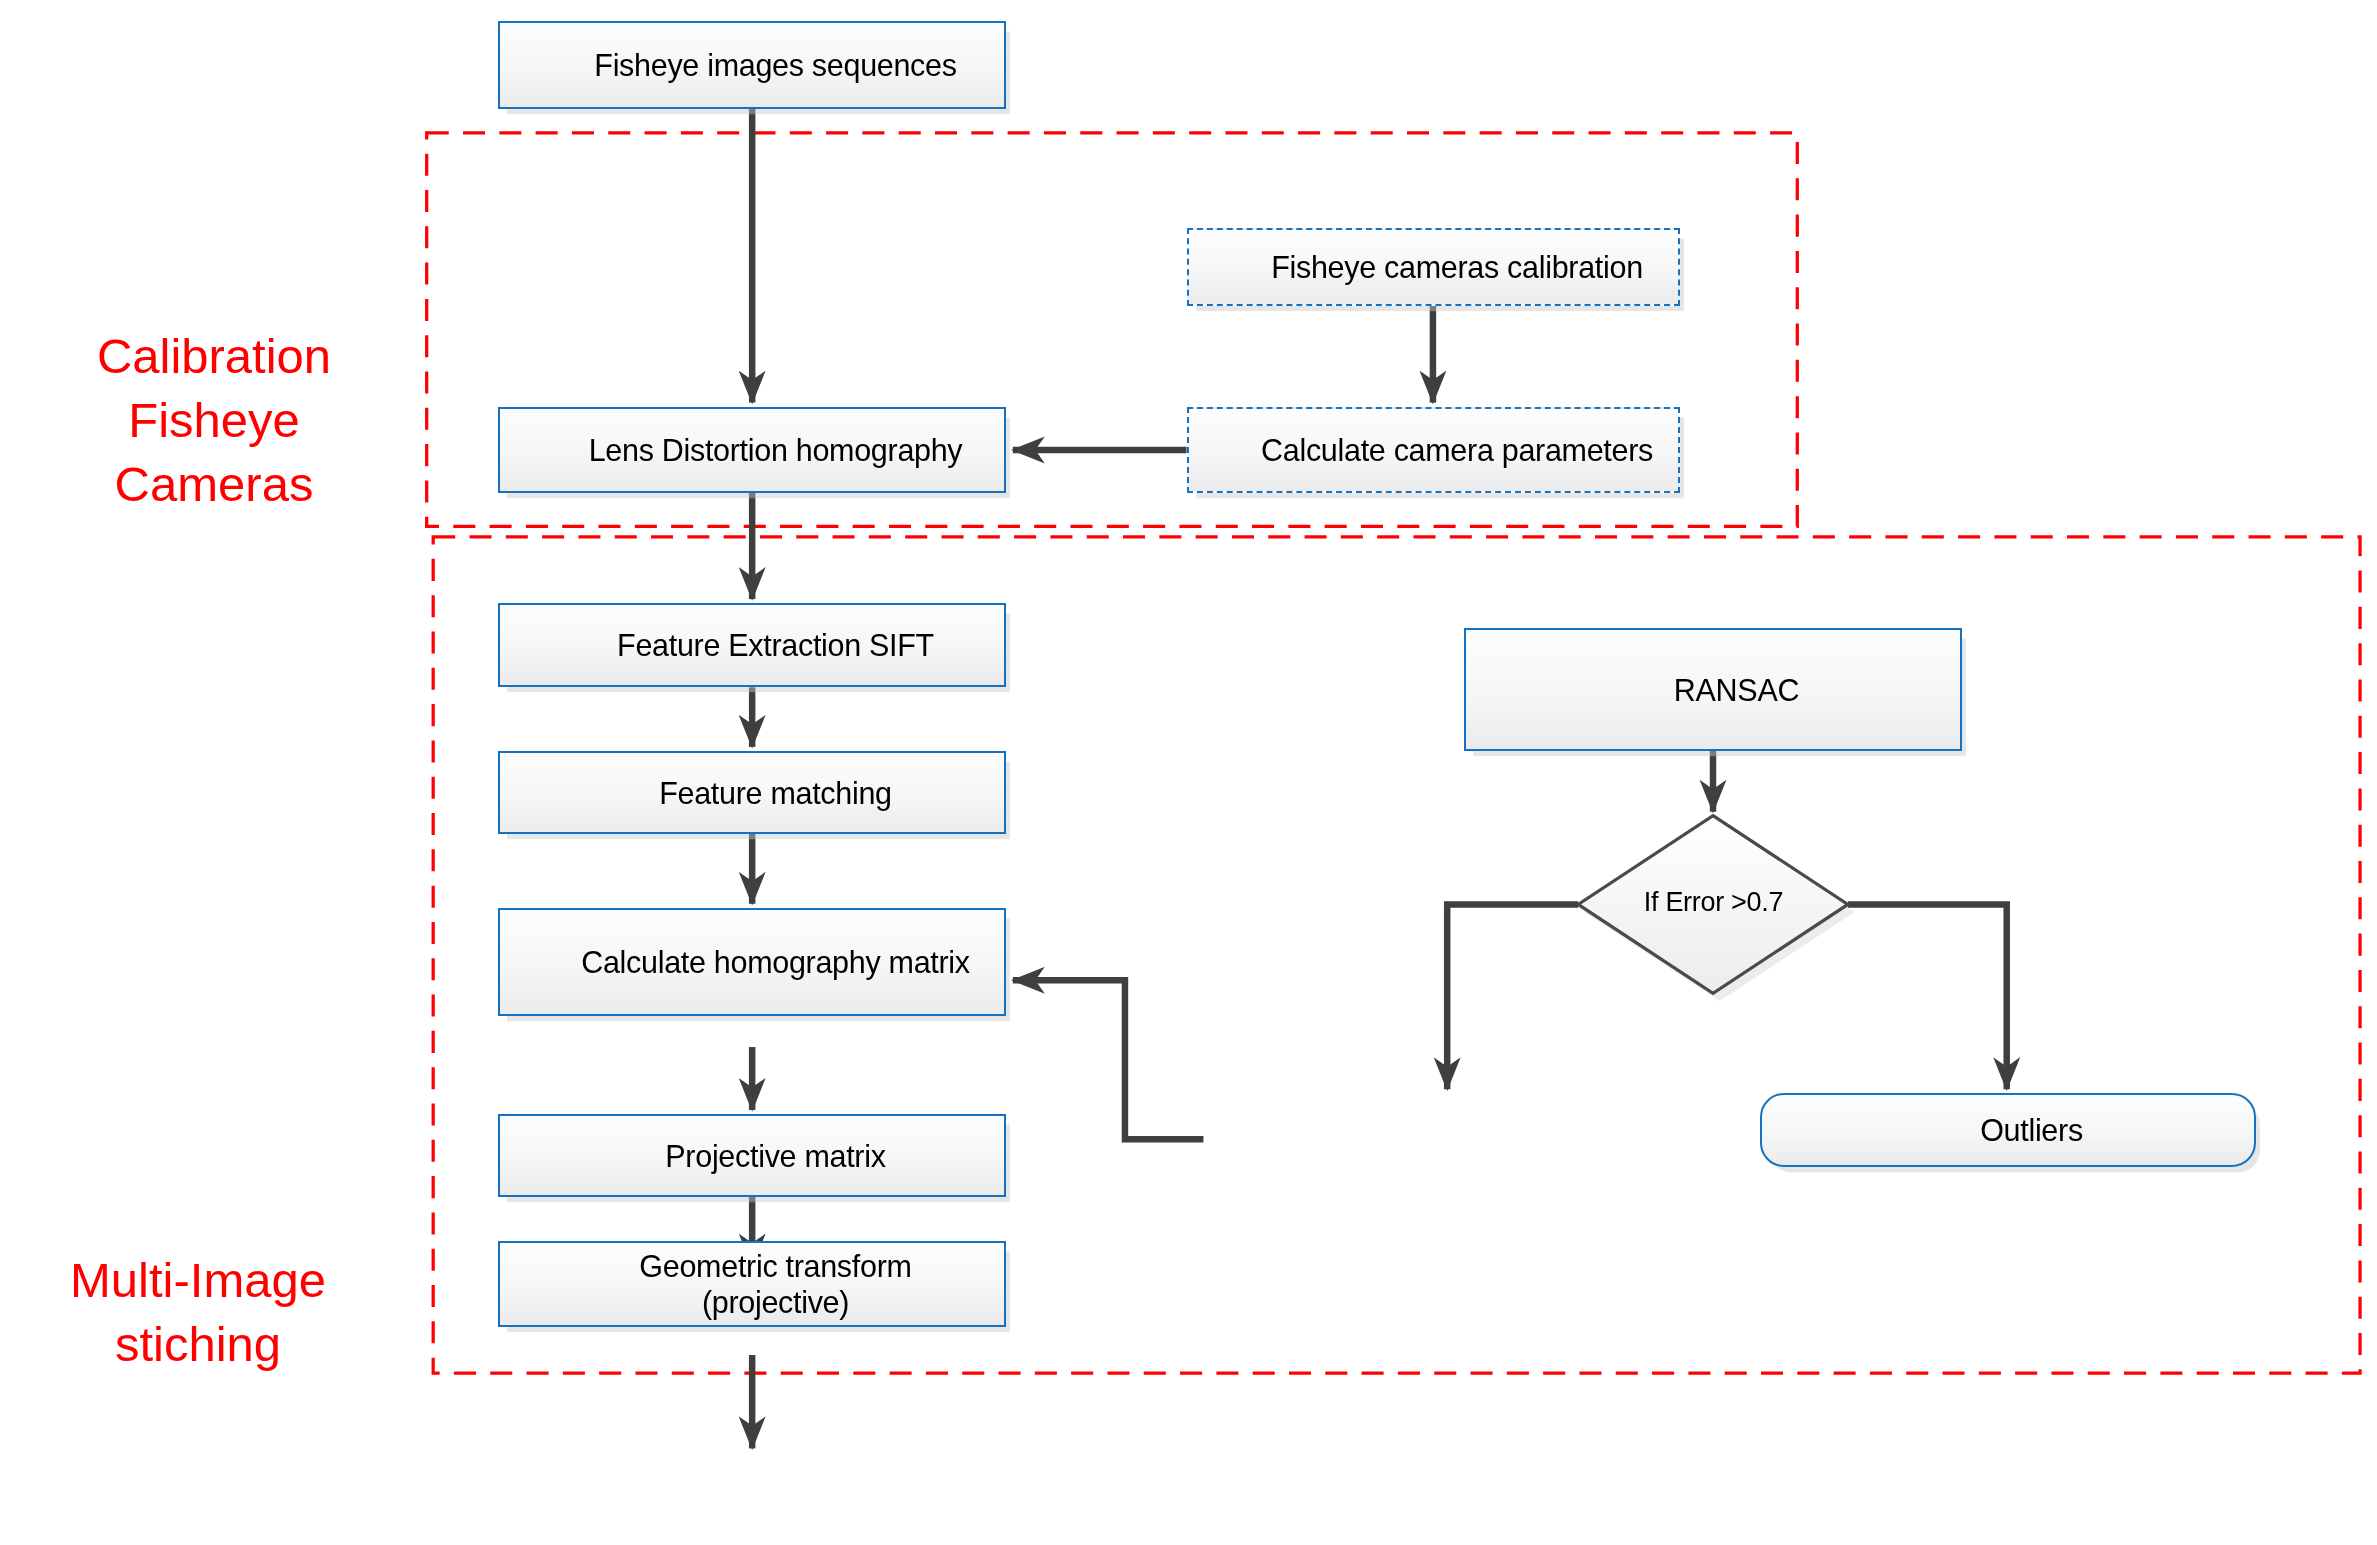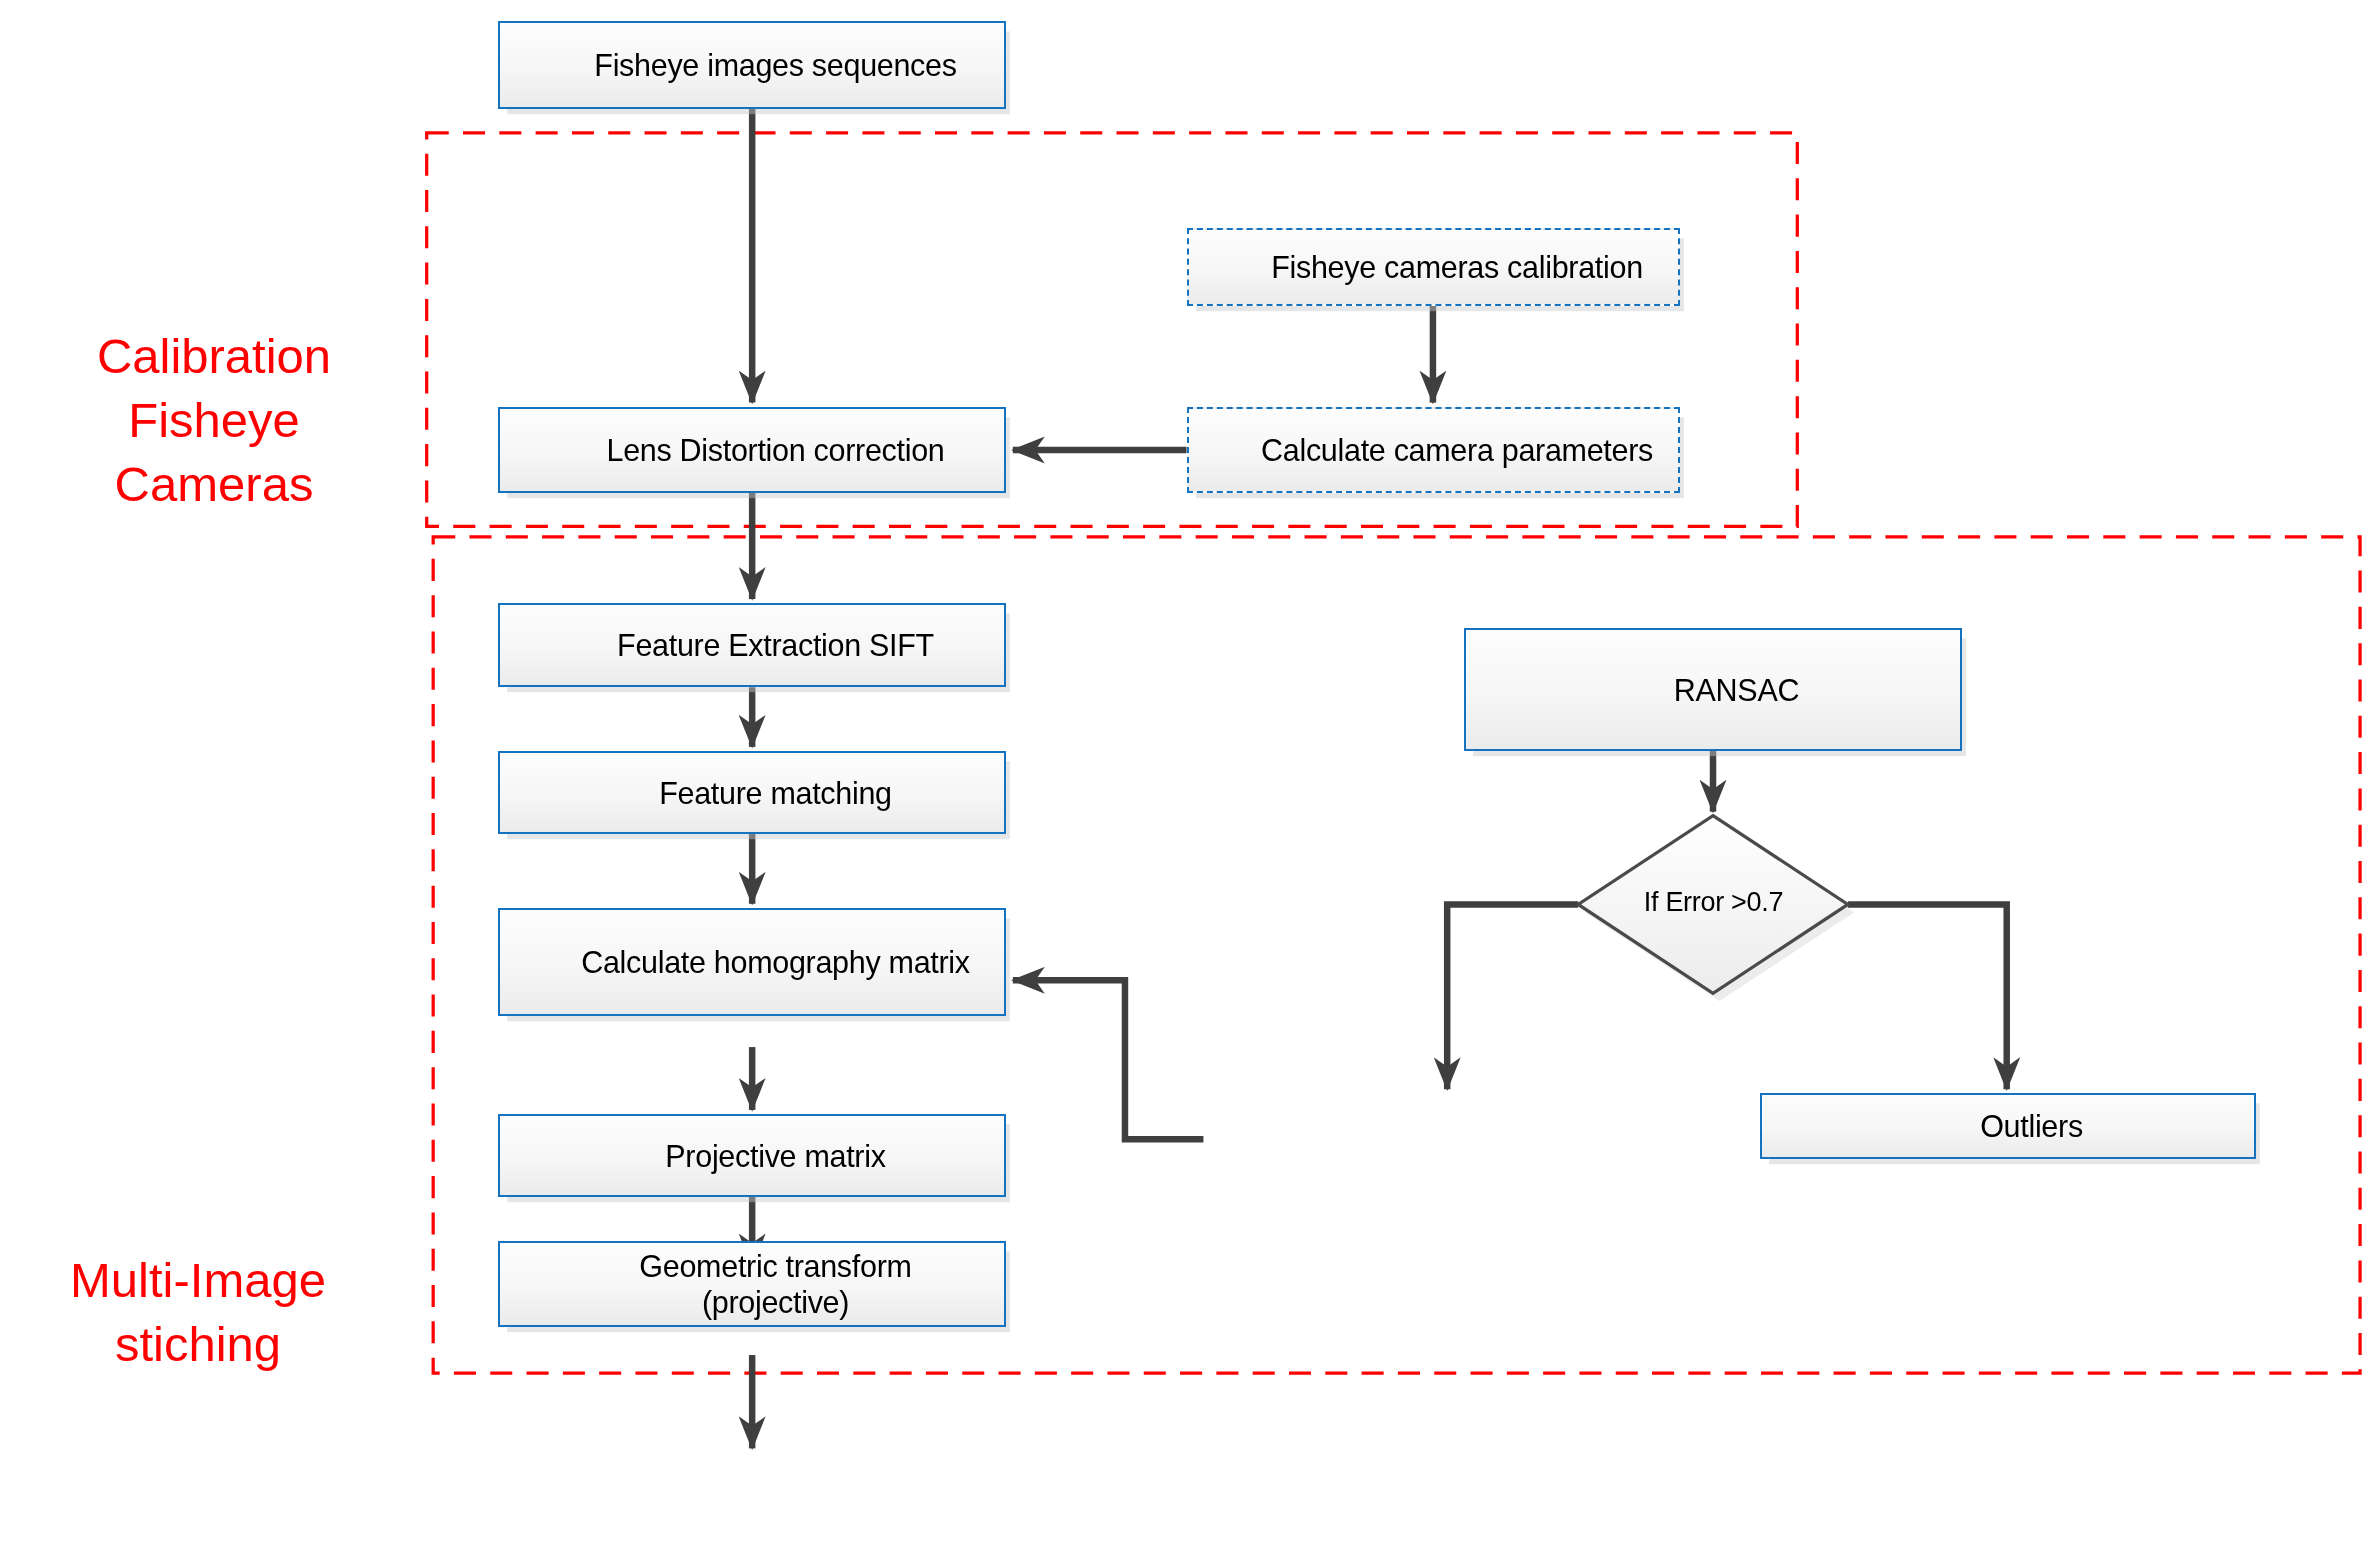--- a/index.html
+++ b/index.html
@@ -106,21 +106,21 @@
 
   <div class="node" style="left:498px; top:21px; width:508px; height:88px;">
     <span>Fisheye images sequences</span>
   </div>
 
   <div class="node dashed" style="left:1187px; top:228px; width:493px; height:78px;">
     <span>Fisheye cameras calibration</span>
   </div>
 
   <div class="node" style="left:498px; top:407px; width:508px; height:86px;">
-    <span>Lens Distortion correction</span>
+    <span>Lens Distortion homography</span>
   </div>
 
   <div class="node dashed" style="left:1187px; top:407px; width:493px; height:86px;">
     <span>Calculate camera parameters</span>
   </div>
 
   <div class="node" style="left:498px; top:603px; width:508px; height:84px;">
     <span>Feature Extraction SIFT</span>
   </div>
 
@@ -140,20 +140,20 @@
     <span>Geometric transform</span>
     <span>(projective)</span>
   </div>
 
 
   <div class="node" style="left:1464px; top:628px; width:498px; height:123px;">
     <span>RANSAC</span>
   </div>
 
 
-  <div class="node" style="left:1760px; top:1093px; width:496px; height:66px;">
+  <div class="node" style="left:1760px; top:1093px; width:496px; height:74px;border-radius:24px;">
     <span>Outliers</span>
   </div>
 
   <div class="decision-label" style="left:1584px; top:887px; width:259px;">If Error &gt;0.7</div>
 
 </div>
 
 
 </body></html>

